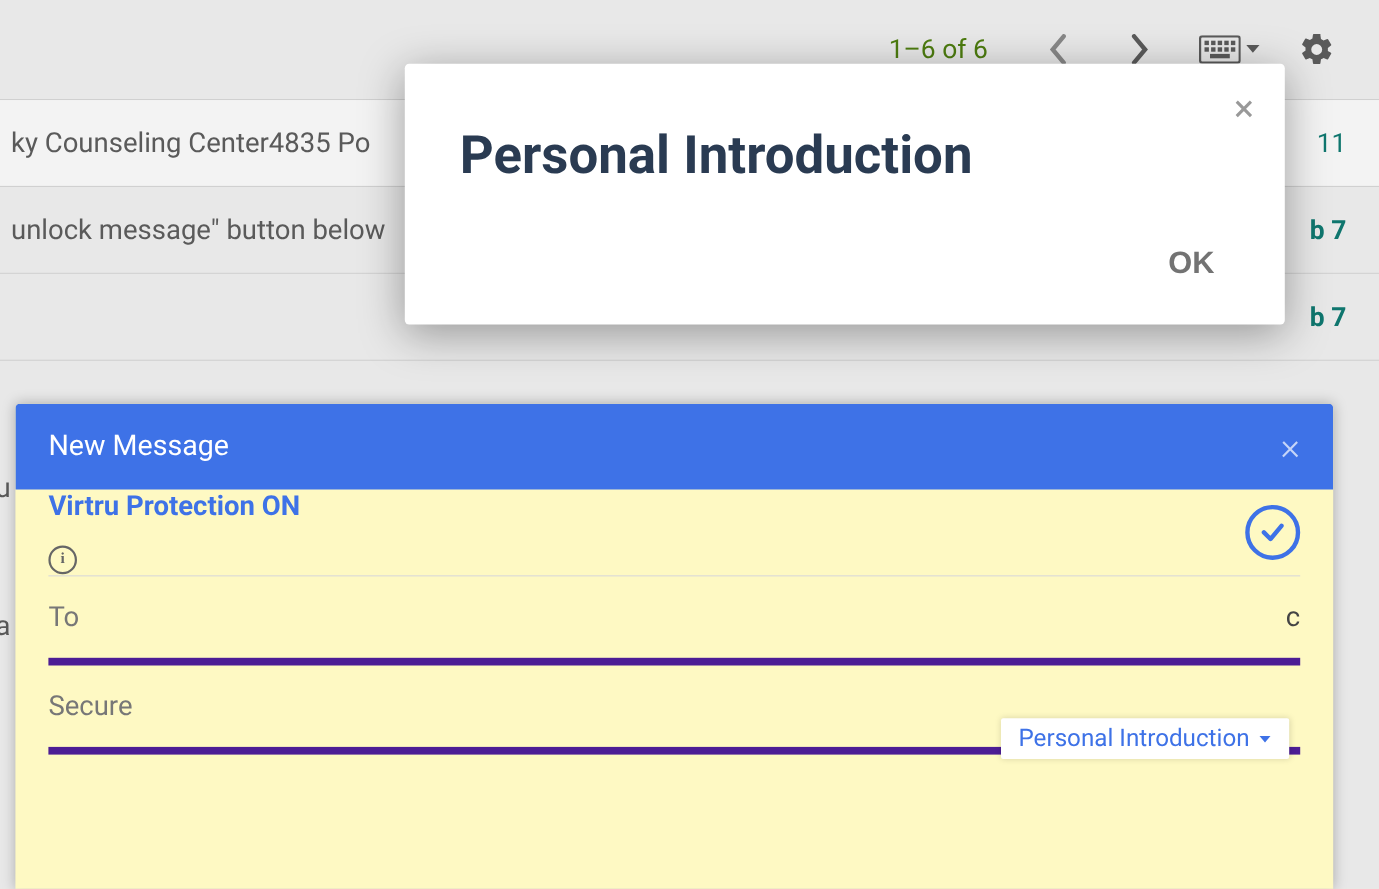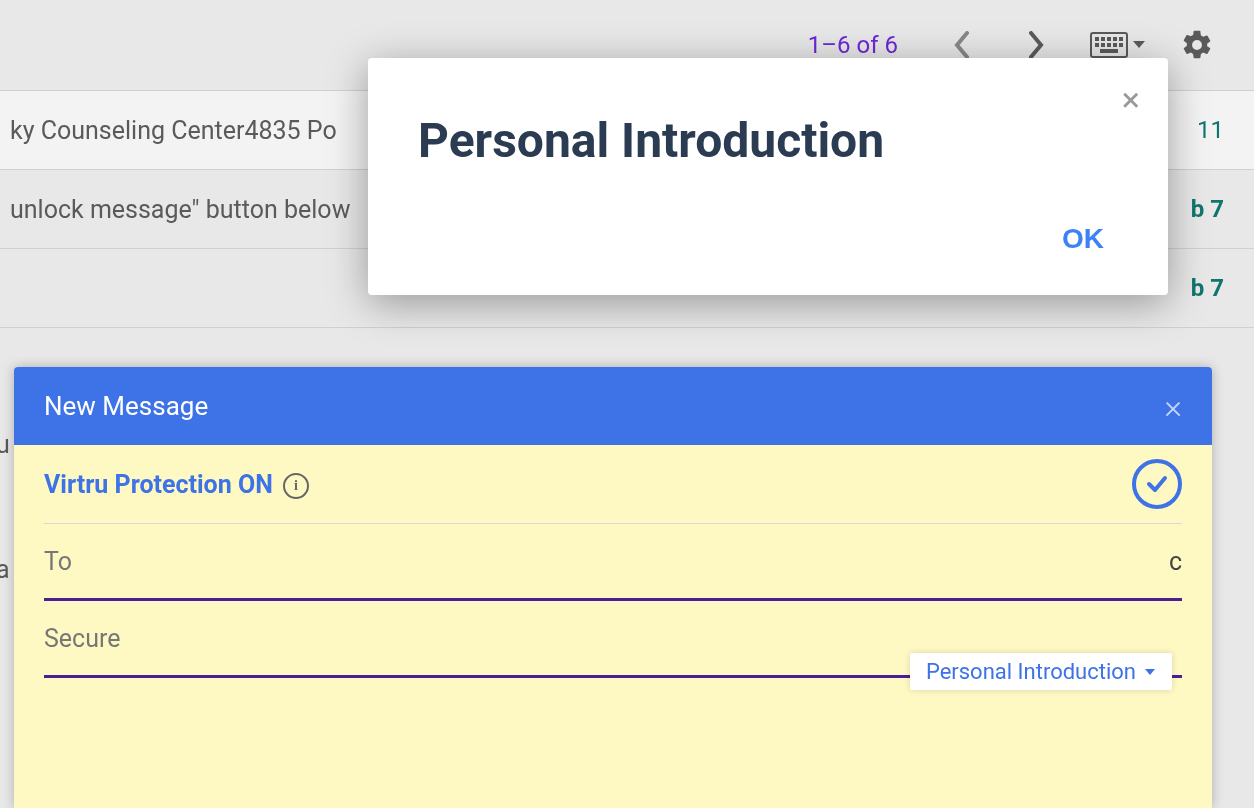--- a/index.html
+++ b/index.html
@@ -22,21 +22,21 @@
     height: 90px;
     display: flex;
     align-items: center;
     justify-content: flex-end;
     padding-right: 40px;
     gap: 34px;
     background: #e8e8e8;
   }
   .page-count {
     font-size: 24px;
-    color: #6d28d9;
+    color: #4d7c0f;
     margin-right: 10px;
   }
   .nav-btn {
     width: 40px;
     height: 40px;
     display: flex;
     align-items: center;
     justify-content: center;
     color: #888;
     cursor: default;
@@ -125,25 +125,26 @@
   }
   .virtru-row {
     height: 78px;
     display: flex;
     align-items: center;
     justify-content: space-between;
     border-bottom: 1px solid #d9d9d9;
   }
   .virtru-left {
     display: flex;
-    align-items: flex-end;
-    gap: 10px;
+    align-items: flex-start;
+    gap: 21px;
     color: #3e72e7;
     font-size: 25px;
     font-weight: 700;
+    flex-direction: column;
   }
   .virtru-left .info-icon {
     width: 22px;
     height: 22px;
     border: 2px solid #666;
     border-radius: 50%;
     color: #666;
     font-size: 14px;
     font-weight: 700;
     display: flex;
@@ -158,21 +159,21 @@
     border-radius: 50%;
     display: flex;
     align-items: center;
     justify-content: center;
     color: #3e72e7;
   }
   .field-row {
     height: 74px;
     display: flex;
     align-items: center;
-    border-bottom: 3px solid #4c1d95;
+    border-bottom: 7px solid #4c1d95;
     font-size: 25px;
     color: #777;
     justify-content: space-between;
     gap: 20px;
   }
   .field-row .right-hint {
     color: #444;
     font-size: 25px;
   }
 
@@ -240,21 +241,21 @@
     font-size: 27px;
     line-height: 1.75;
     color: #333c48;
   }
   .modal p .bold { font-weight: 700; }
   .modal .ok-btn {
     display: block;
     margin-left: auto;
     font-size: 28px;
     font-weight: 700;
-    color: #3b82f6;
+    color: #737373;
     background: none;
     border: none;
     cursor: pointer;
     padding: 6px 14px;
   }
 
   
   svg { display: block; }
 </style>
 </head>

